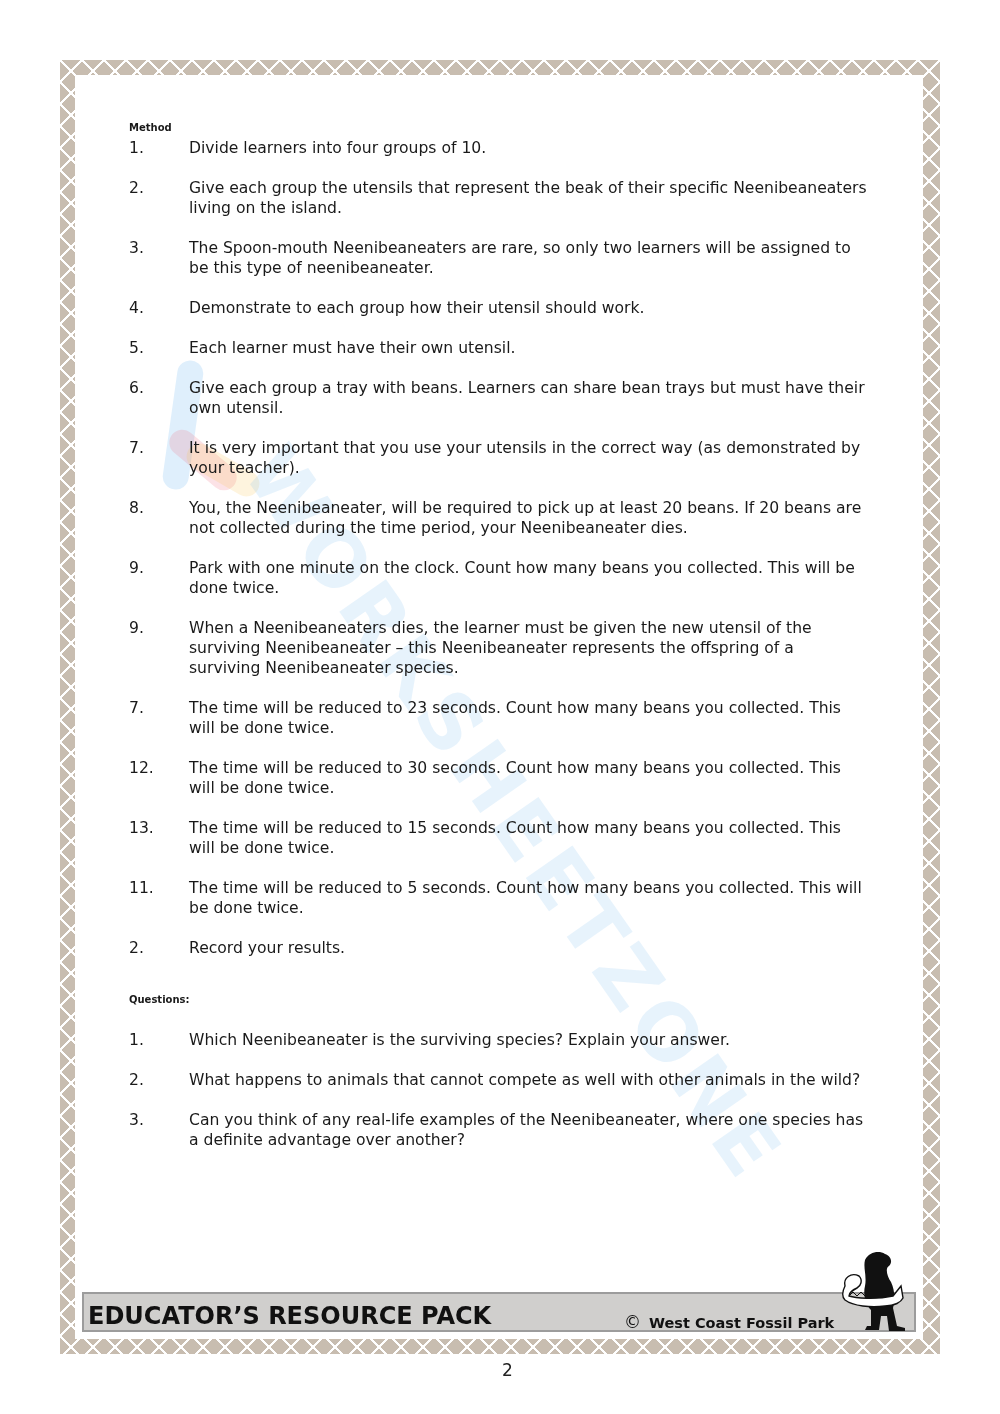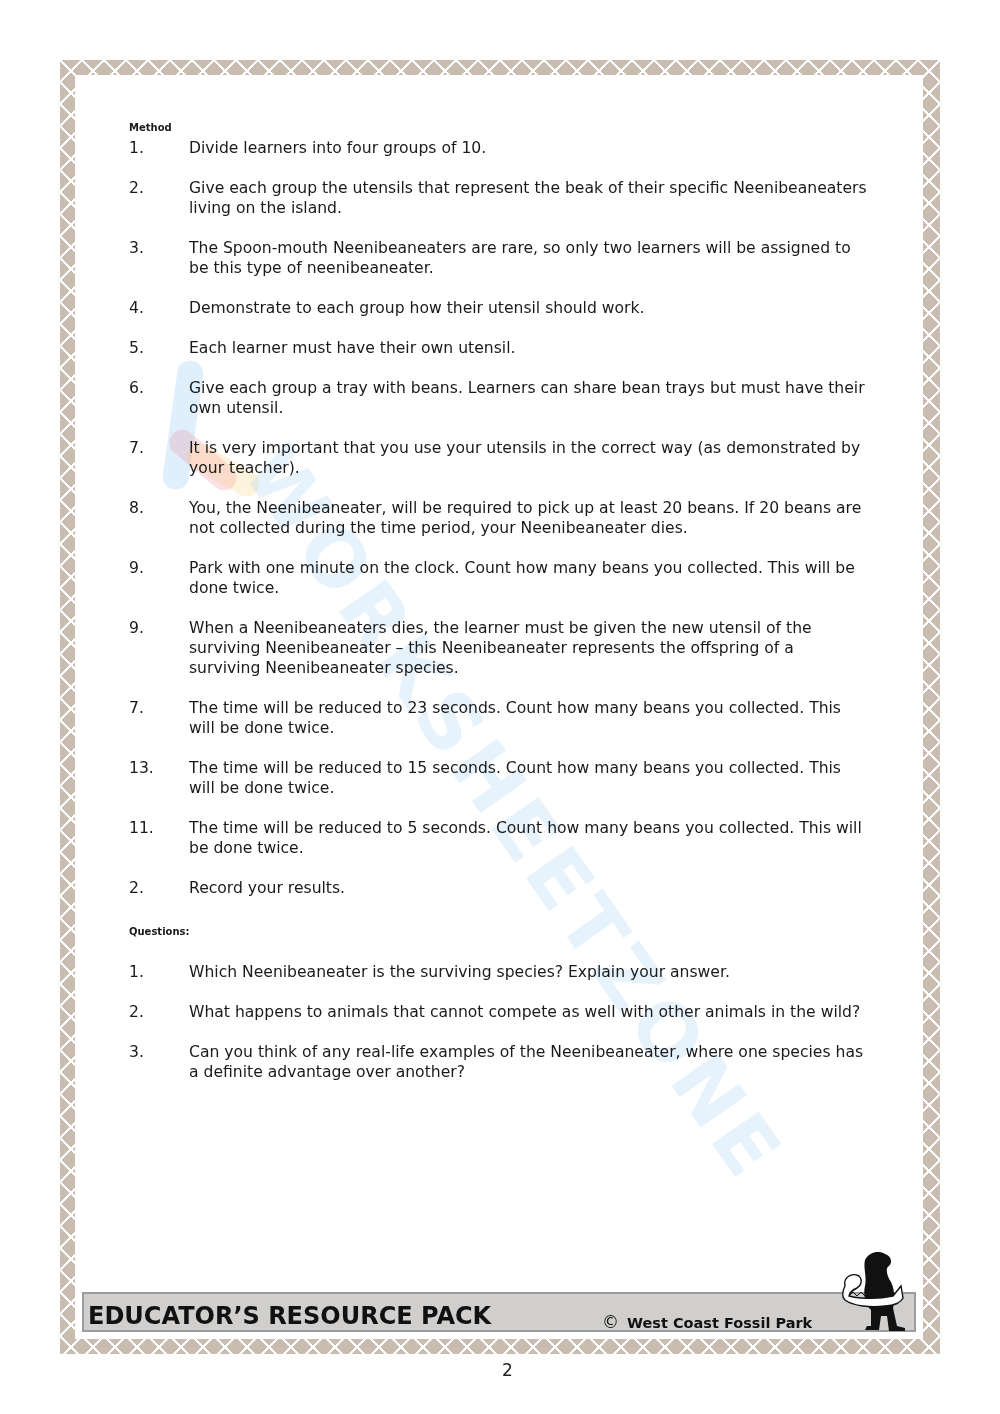--- a/index.html
+++ b/index.html
@@ -18,21 +18,21 @@
   .wm-logo { position:absolute; left:150px; top:360px; width:120px; height:140px; pointer-events:none; }
   .content { position:absolute; left:129px; top:118px; width:740px; font-size:15.6px; line-height:20px; }
   .heading { font-weight:bold; font-size:10px; }
   .item { display:flex; }
   .num { width:60px; flex:none; }
   .txt { flex:1; }
   .gap { margin-top:20px; }
   .footer-bar { position:absolute; left:82px; top:1292px; width:834px; height:40px;
                 background:#d0cfcd; border:2px solid #9c9c9c; box-sizing:border-box; }
   .footer-left { position:absolute; left:4px; top:8px; font-weight:bold; font-size:24px; color:#111; }
-  .footer-right { position:absolute; left:518px; top:18px; font-weight:bold; font-size:14.5px; color:#111; }
+  .footer-right { position:absolute; left:540px; top:18px; font-weight:bold; font-size:14.5px; color:#111; }
   .footer-right .copy { font-size:17px; margin-right:8px; font-weight:normal; }
   .bear { position:absolute; left:835px; top:1250px; width:80px; height:82px; }
   .page-num { position:absolute; left:0; top:1360px; width:1015px; text-align:center; font-size:17px; color:#222; }
 </style>
 </head>
 <body>
 
 <div class="frame"></div>
 <div class="inner"></div>
 
@@ -84,33 +84,37 @@
     </div>
   <div class="item gap">
       <span class="num">9.</span>
       <span class="txt">When a Neenibeaneaters dies, the learner must be given the new utensil of the surviving Neenibeaneater – this Neenibeaneater represents the offspring of a surviving Neenibeaneater species.</span>
     </div>
   <div class="item gap">
       <span class="num">7.</span>
       <span class="txt">The time will be reduced to 23 seconds. Count how many beans you collected. This will be done twice.</span>
     </div>
   <div class="item gap">
+      <span class="num">12.</span>
+      <span class="txt">The time will be reduced to 30 seconds. Count how many beans you collected. This will be done twice.</span>
+    </div>
+  <div class="item gap">
       <span class="num">13.</span>
       <span class="txt">The time will be reduced to 15 seconds. Count how many beans you collected. This will be done twice.</span>
     </div>
   <div class="item gap">
       <span class="num">11.</span>
       <span class="txt">The time will be reduced to 5 seconds. Count how many beans you collected. This will be done twice.</span>
     </div>
   <div class="item gap">
       <span class="num">2.</span>
       <span class="txt">Record your results.</span>
     </div>
 
-  <div class="heading" style="margin-top:24px;">Questions:</div>
+  <div class="heading" style="margin-top:32px;">Questions:</div>
 
   <div class="item gap">
       <span class="num">1.</span>
       <span class="txt">Which Neenibeaneater is the surviving species? Explain your answer.</span>
     </div>
   <div class="item gap">
       <span class="num">2.</span>
       <span class="txt">What happens to animals that cannot compete as well with other animals in the wild?</span>
     </div>
   <div class="item gap">

